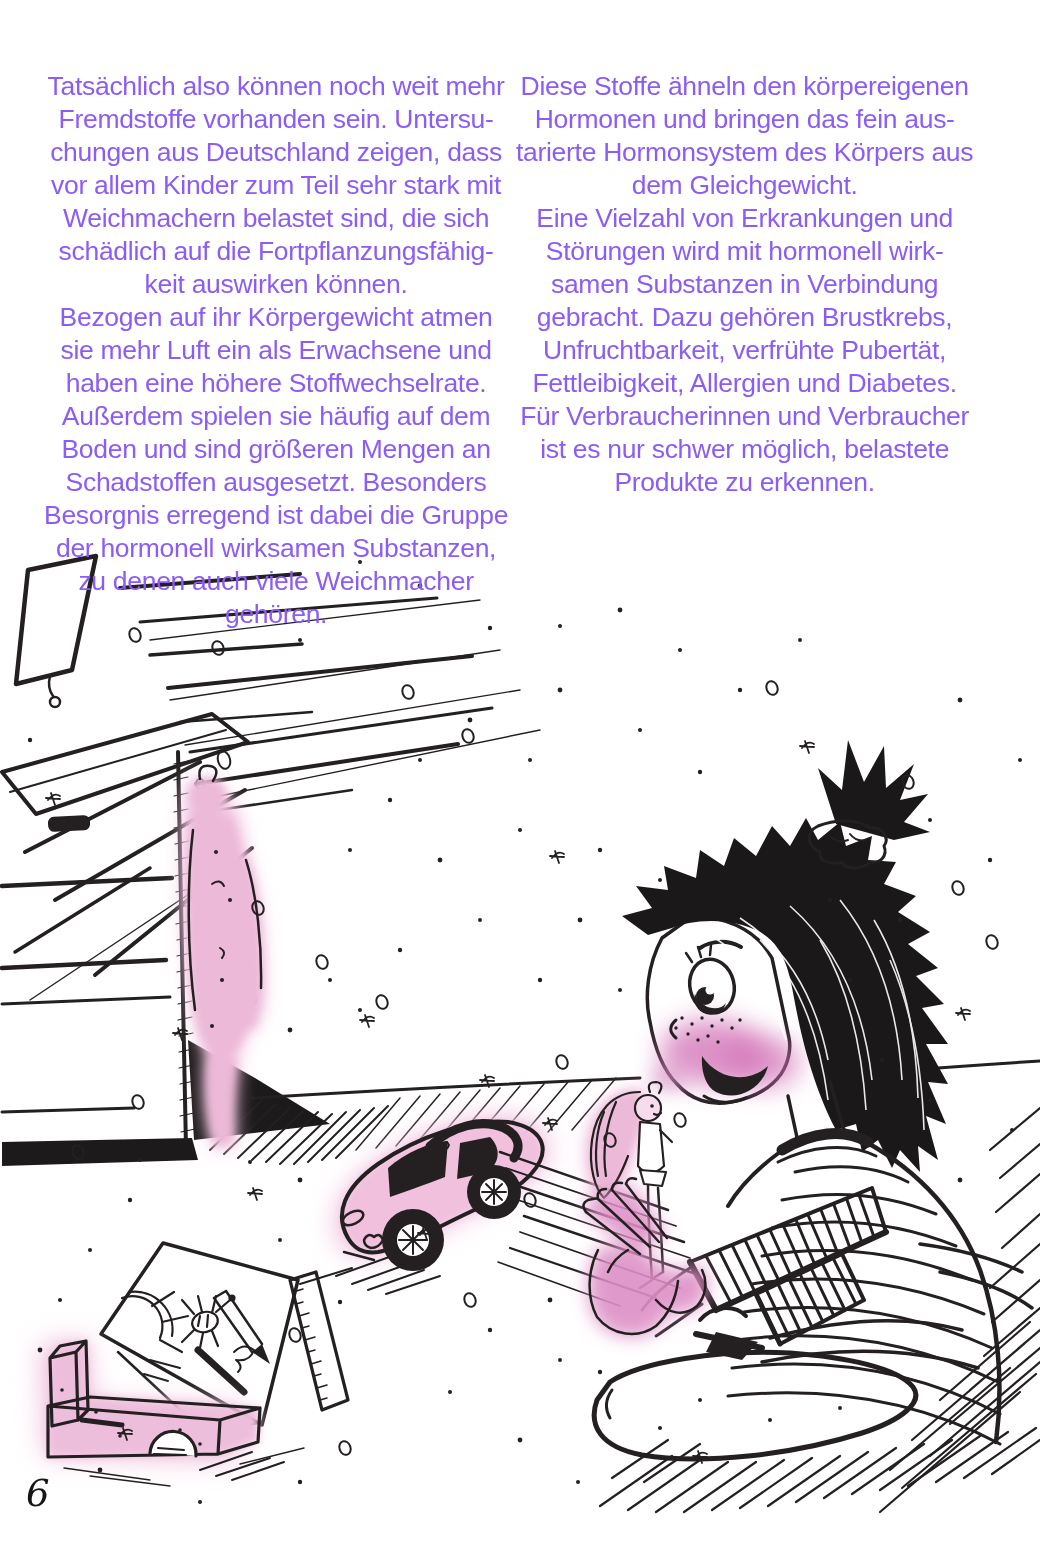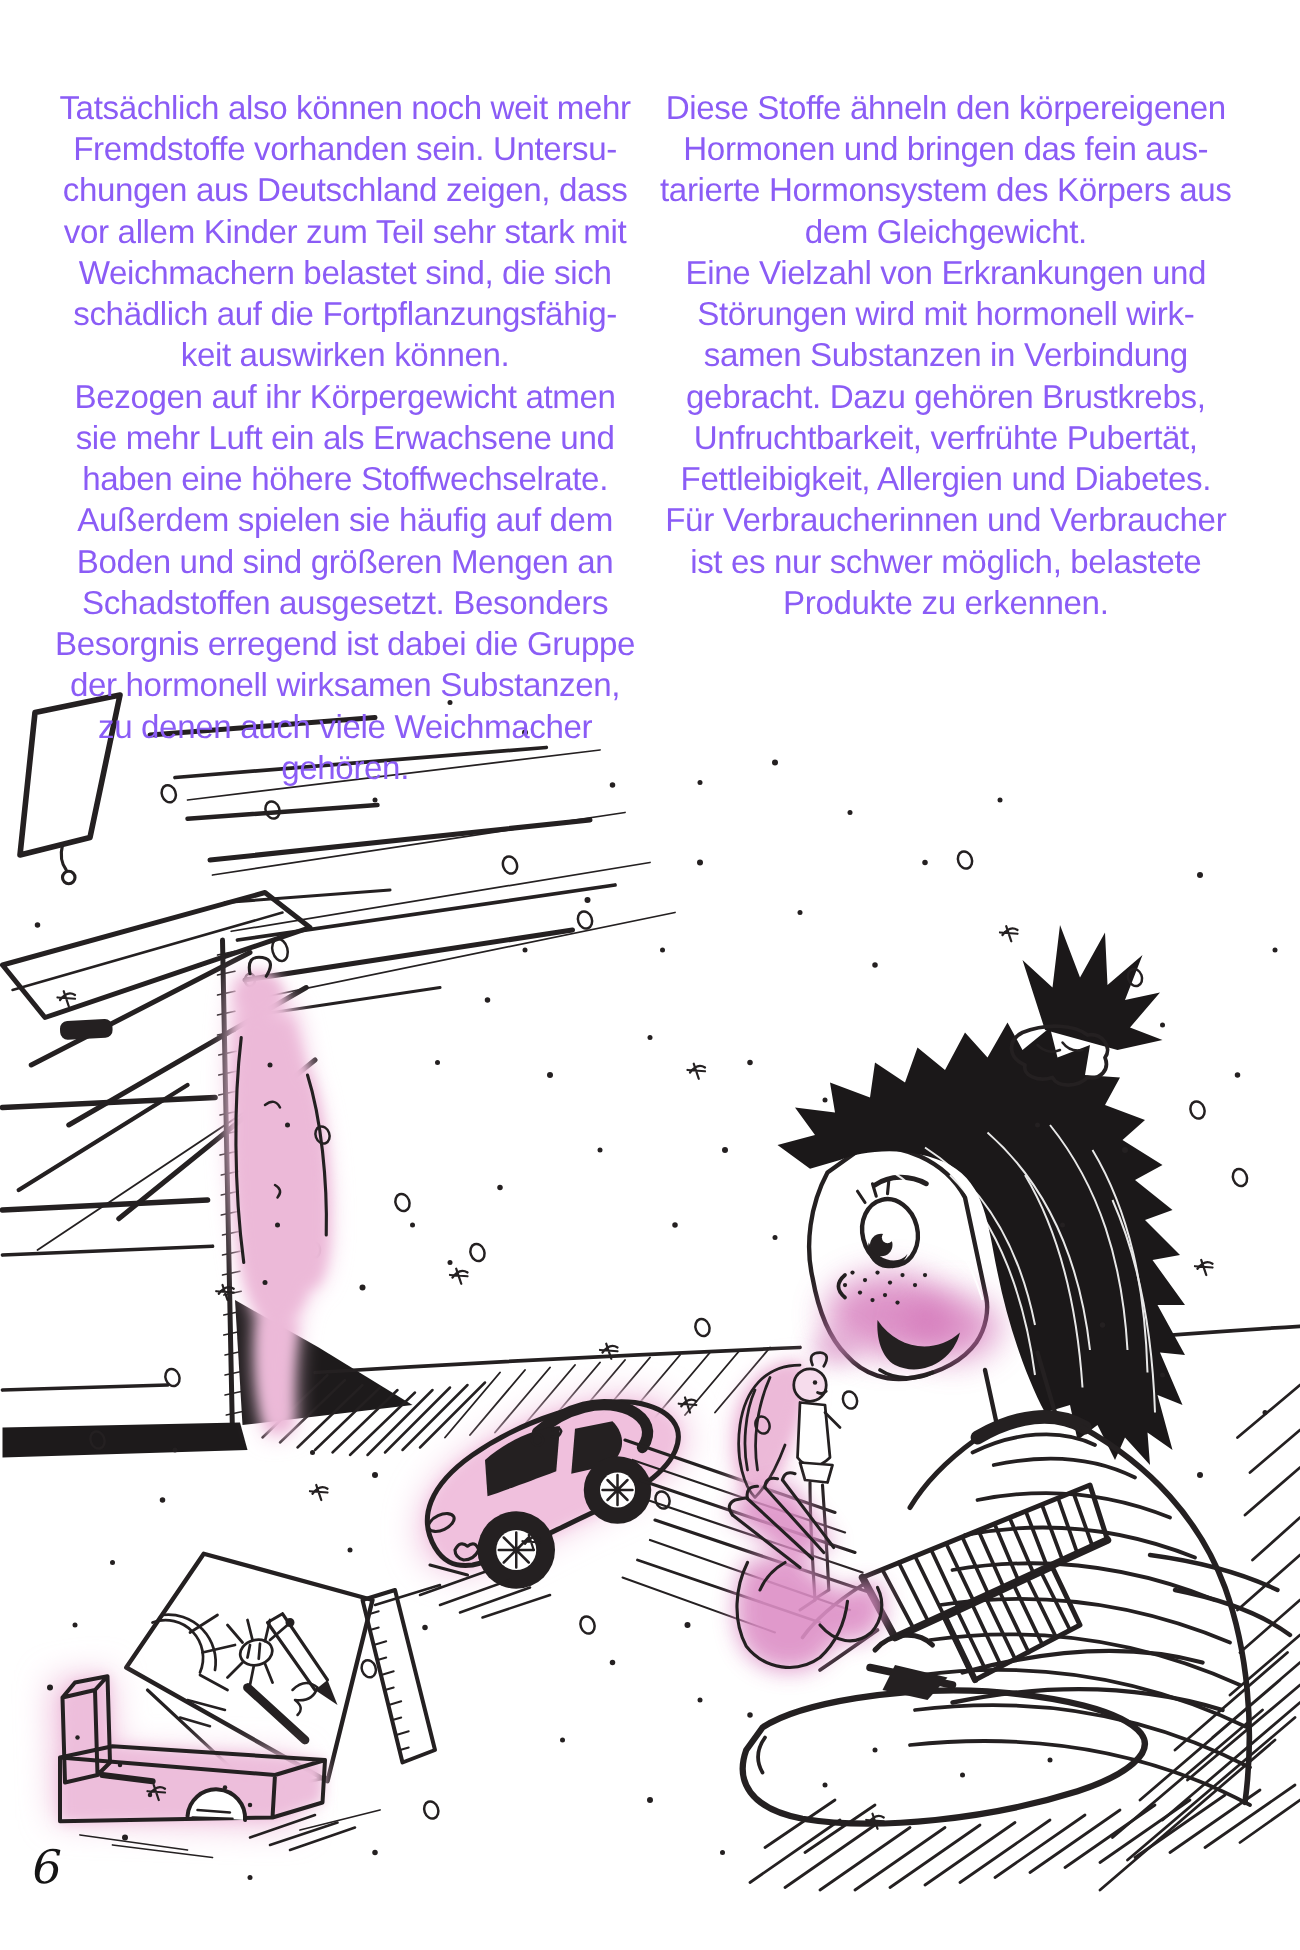--- a/index.html
+++ b/index.html
@@ -6,21 +6,21 @@
   body{
     width:1040px;height:1560px;position:relative;overflow:hidden;
     background:#ffffff;font-family:"Liberation Sans",sans-serif;
   }
   .col{
     position:absolute;top:70px;z-index:2;
     font-size:26.5px;line-height:33px;letter-spacing:-0.3px;
     color:#8b5cf6;white-space:pre;text-align:center;
   }
   #col-left{left:44px;}
-  #col-right{left:528px;}
+  #col-right{left:516px;}
   #pageno{
     position:absolute;left:26px;top:1472px;z-index:3;
     font-family:"DejaVu Serif",serif;font-style:italic;
     font-size:37px;color:#151515;
   }
   #scene{position:absolute;left:0;top:548px;z-index:1;}
   .ink{stroke:#242021;fill:none;stroke-linecap:round;stroke-linejoin:round;}
 </style>
 </head>
 <body>

